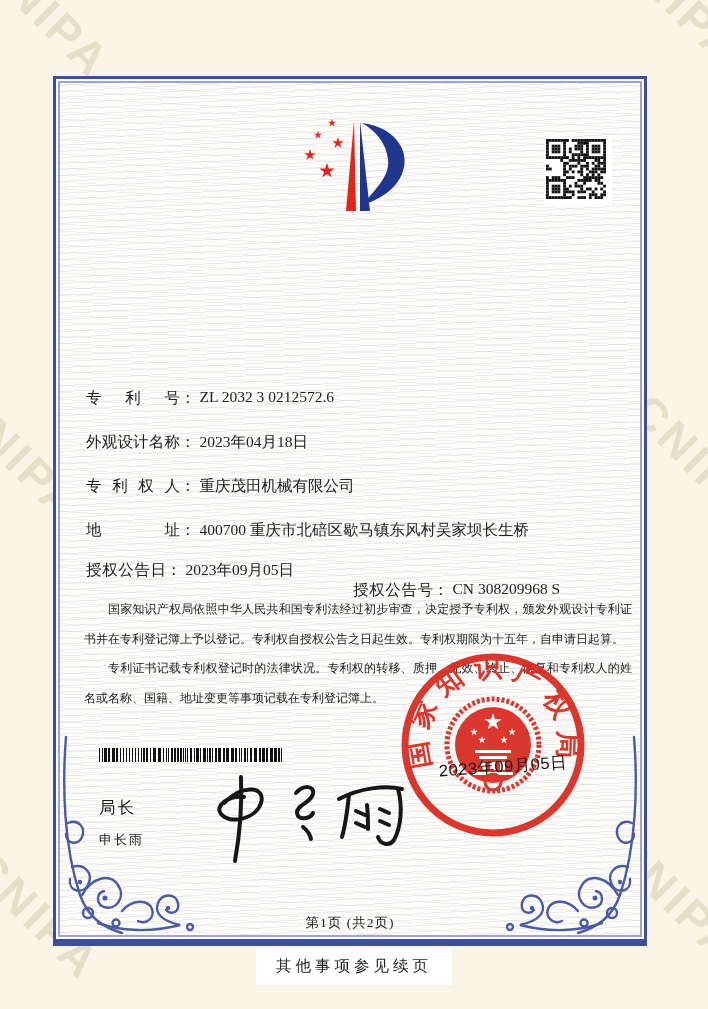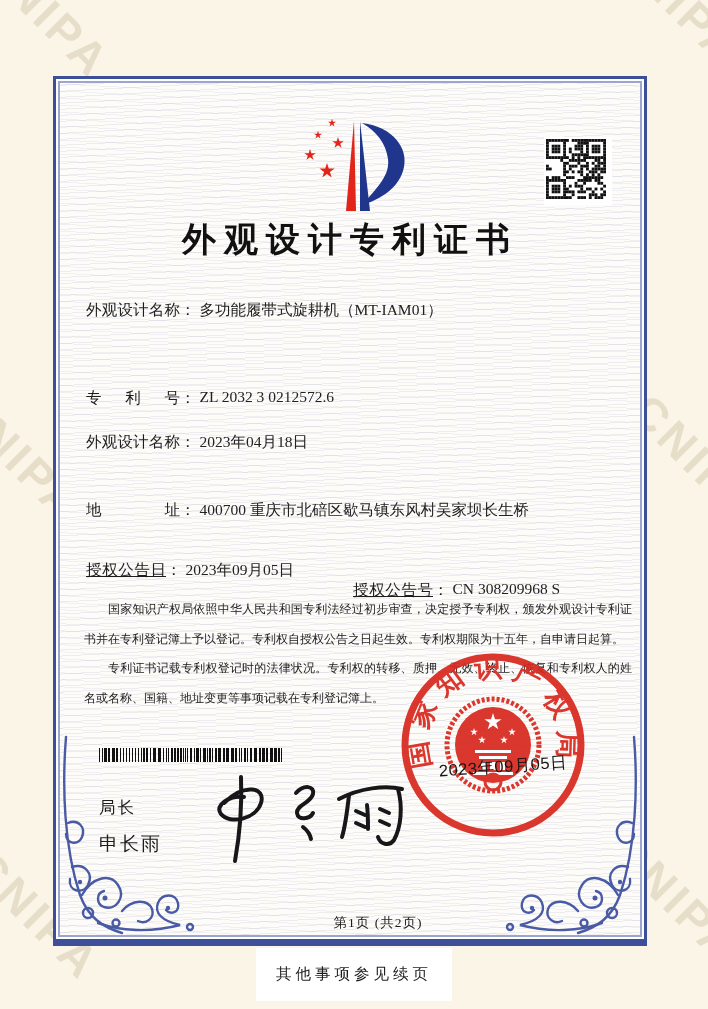--- a/index.html
+++ b/index.html
@@ -46,47 +46,47 @@
   .logo{position:absolute;left:240px;top:36px;width:124px;height:104px;}
   .qr{position:absolute;left:488px;top:58px;width:64px;height:64px;background:#fff;padding:2px;}
   .qr svg{display:block;width:60px;height:60px;}
   .doc-title{
     position:absolute;left:0;top:138px;width:100%;text-align:center;
     font-size:34px;font-weight:bold;letter-spacing:8px;color:#111;
   }
   
   .field-row{position:absolute;left:30px;height:22px;font-size:15.5px;white-space:nowrap;}
   .f-label{display:inline-block;width:94px;text-align:justify;text-align-last:justify;vertical-align:top;}
-  .f-label.narrow{width:80px;text-decoration:underline;}
+  .f-label.narrow{width:80px;}
   .f-colon{display:inline-block;vertical-align:top;}
   .f-value{display:inline-block;margin-left:4px;vertical-align:top;color:#222;}
   .pair2{position:absolute;left:267px;top:0;margin-top:20px;}
   
   .paras{position:absolute;left:28px;top:516px;width:548px;font-size:12px;line-height:29.5px;text-align:justify;}
   .paras p{margin:0;text-indent:2em;}
   
   .barcode{position:absolute;left:43px;top:669px;width:185px;height:14px;}
   .barcode svg{display:block;width:185px;height:14px;}
   
   .sig-title{position:absolute;left:43px;top:718px;font-size:16.5px;font-family:Liberation Serif, serif;letter-spacing:2px;}
-  .sig-name{position:absolute;left:43px;top:752px;font-size:19px;font-family:Liberation Sans, sans-serif;letter-spacing:2px;}
+  .sig-name{position:absolute;left:43px;top:752px;font-size:13px;font-family:Liberation Sans, sans-serif;letter-spacing:2px;}
   .sig-script{position:absolute;left:128px;top:690px;width:240px;height:100px;}
   
   .seal{position:absolute;left:398px;top:650px;width:190px;height:190px;}
   .seal svg{display:block;width:190px;height:190px;opacity:0.92;}
   .seal-date{
     position:absolute;left:418px;top:756px;width:170px;text-align:center;
     font-size:16.5px;font-family:"Liberation Sans","DejaVu Sans",sans-serif;
     color:#151515;transform:rotate(-4deg);letter-spacing:0.5px;
   }
   
-  .page-info{position:absolute;left:0;top:835px;width:100%;text-align:center;font-size:13.5px;letter-spacing:1px;padding-left:28px;}
+  .page-info{position:absolute;left:0;top:835px;width:100%;text-align:center;font-size:13.5px;letter-spacing:1px;}
   .cont-note{
     position:absolute;left:50%;top:948px;transform:translateX(-50%);
-    background:#ffffff;padding:16px 20px;font-size:15.5px;letter-spacing:4px;white-space:nowrap;
+    background:#ffffff;padding:8px 20px;font-size:15.5px;letter-spacing:4px;white-space:nowrap;
   }
 </style>
 </head>
 <body>
 
 <div class="page">
 
   <div class="wm wm1">CNIPA</div>
   <div class="wm wm2">CNIPA</div>
   <div class="wm wm3">CNIPA</div>
@@ -395,32 +395,31 @@
             <rect x="36" y="60" width="3" height="3"></rect>
             <rect x="39" y="60" width="3" height="3"></rect>
             <rect x="45" y="60" width="3" height="3"></rect>
             <rect x="51" y="60" width="3" height="3"></rect>
             <rect x="54" y="60" width="3" height="3"></rect>
             <rect x="57" y="60" width="3" height="3"></rect>
           </g>
         </svg>
     </div>
 
-    <div class="doc-title">外观设计专利证书</div>
-
-    <div class="field-row" style="top:221px">
-      <span class="f-label">外观设计名称</span><span class="f-colon">：</span><span class="f-value">多功能履带式旋耕机（MT-IAM01）</span>
-    </div>
+
     <div class="field-row" style="top:309px">
       <span class="f-label">专利号</span><span class="f-colon">：</span><span class="f-value">ZL 2032 3 0212572.6</span>
     </div>
     <div class="field-row" style="top:353px">
       <span class="f-label">外观设计名称</span><span class="f-colon">：</span><span class="f-value">2023年04月18日</span>
     </div>
-    <div class="field-row" style="top:421px">
+    <div class="field-row" style="top:397px">
+      <span class="f-label">专利权人</span><span class="f-colon">：</span><span class="f-value">重庆茂田机械有限公司</span>
+    </div>
+    <div class="field-row" style="top:441px">
       <span class="f-label">地址</span><span class="f-colon">：</span><span class="f-value">400700 重庆市北碚区歇马镇东风村吴家坝长生桥</span>
     </div>
     <div class="field-row" style="top:481px;width:548px">
       <span class="f-label narrow">授权公告日</span><span class="f-colon">：</span><span class="f-value">2023年09月05日</span>
       <span class="pair2">
         <span class="f-label narrow">授权公告号</span><span class="f-colon">：</span><span class="f-value">CN 308209968 S</span>
       </span>
     </div>
 
     <div class="paras">

